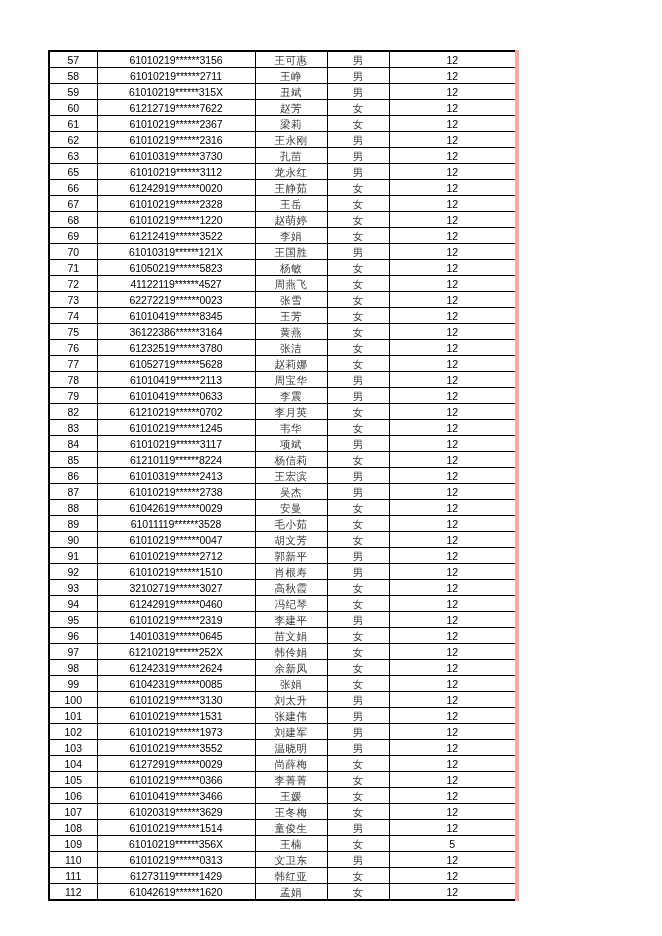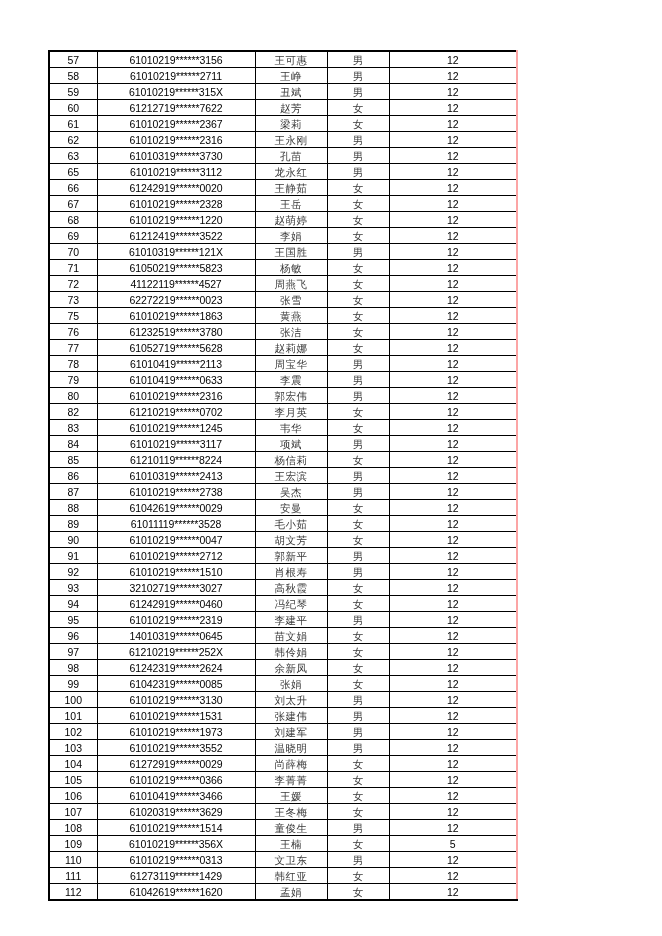--- a/index.html
+++ b/index.html
@@ -67,21 +67,21 @@
     font-size: 9.5px;
     color: #3a3a3a;
   }
   td.score {
     font-size: 10.5px;
   }
   tr.thick-bottom > td { border-bottom: 2px solid #000000; }
   #roster-table tr:first-child > td { border-top: 2px solid #000000; }
   #roster-table tr:last-child > td { border-bottom: 2px solid #000000; }
   #roster-table tr > td:first-child { border-left: 2px solid #000000; }
-  #roster-table tr > td:last-child { border-right: 2px solid #fca5a5; }
+  #roster-table tr > td:last-child { border-right: 4px solid #fca5a5; }
 </style>
 </head>
 <body>
 
 <div id="sheet">
   <table id="roster-table">
     <colgroup>
       <col class="c-seq">
         <col class="c-id">
         <col class="c-name">
@@ -194,23 +194,30 @@
           <td class="sex">女</td>
           <td class="score">12</td>
         </tr>
         <tr>
           <td class="seq">73</td>
           <td class="idnum">62272219******0023</td>
           <td class="name">张雪</td>
           <td class="sex">女</td>
           <td class="score">12</td>
         </tr>
+        <tr class="thick-bottom">
+          <td class="seq">74</td>
+          <td class="idnum">61010419******8345</td>
+          <td class="name">王芳</td>
+          <td class="sex">女</td>
+          <td class="score">12</td>
+        </tr>
         <tr>
           <td class="seq">75</td>
-          <td class="idnum">61010219******1863</td>
+          <td class="idnum">36122386******3164</td>
           <td class="name">黄燕</td>
           <td class="sex">女</td>
           <td class="score">12</td>
         </tr>
         <tr>
           <td class="seq">76</td>
           <td class="idnum">61232519******3780</td>
           <td class="name">张洁</td>
           <td class="sex">女</td>
           <td class="score">12</td>
@@ -226,27 +233,20 @@
           <td class="seq">78</td>
           <td class="idnum">61010419******2113</td>
           <td class="name">周宝华</td>
           <td class="sex">男</td>
           <td class="score">12</td>
         </tr>
         <tr>
           <td class="seq">79</td>
           <td class="idnum">61010419******0633</td>
           <td class="name">李震</td>
-          <td class="sex">男</td>
-          <td class="score">12</td>
-        </tr>
-        <tr>
-          <td class="seq">80</td>
-          <td class="idnum">61010219******2316</td>
-          <td class="name">郭宏伟</td>
           <td class="sex">男</td>
           <td class="score">12</td>
         </tr>
         <tr>
           <td class="seq">82</td>
           <td class="idnum">61210219******0702</td>
           <td class="name">李月英</td>
           <td class="sex">女</td>
           <td class="score">12</td>
         </tr>

